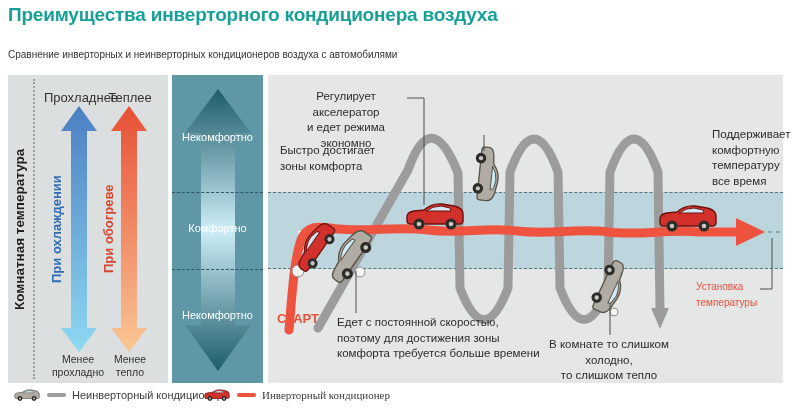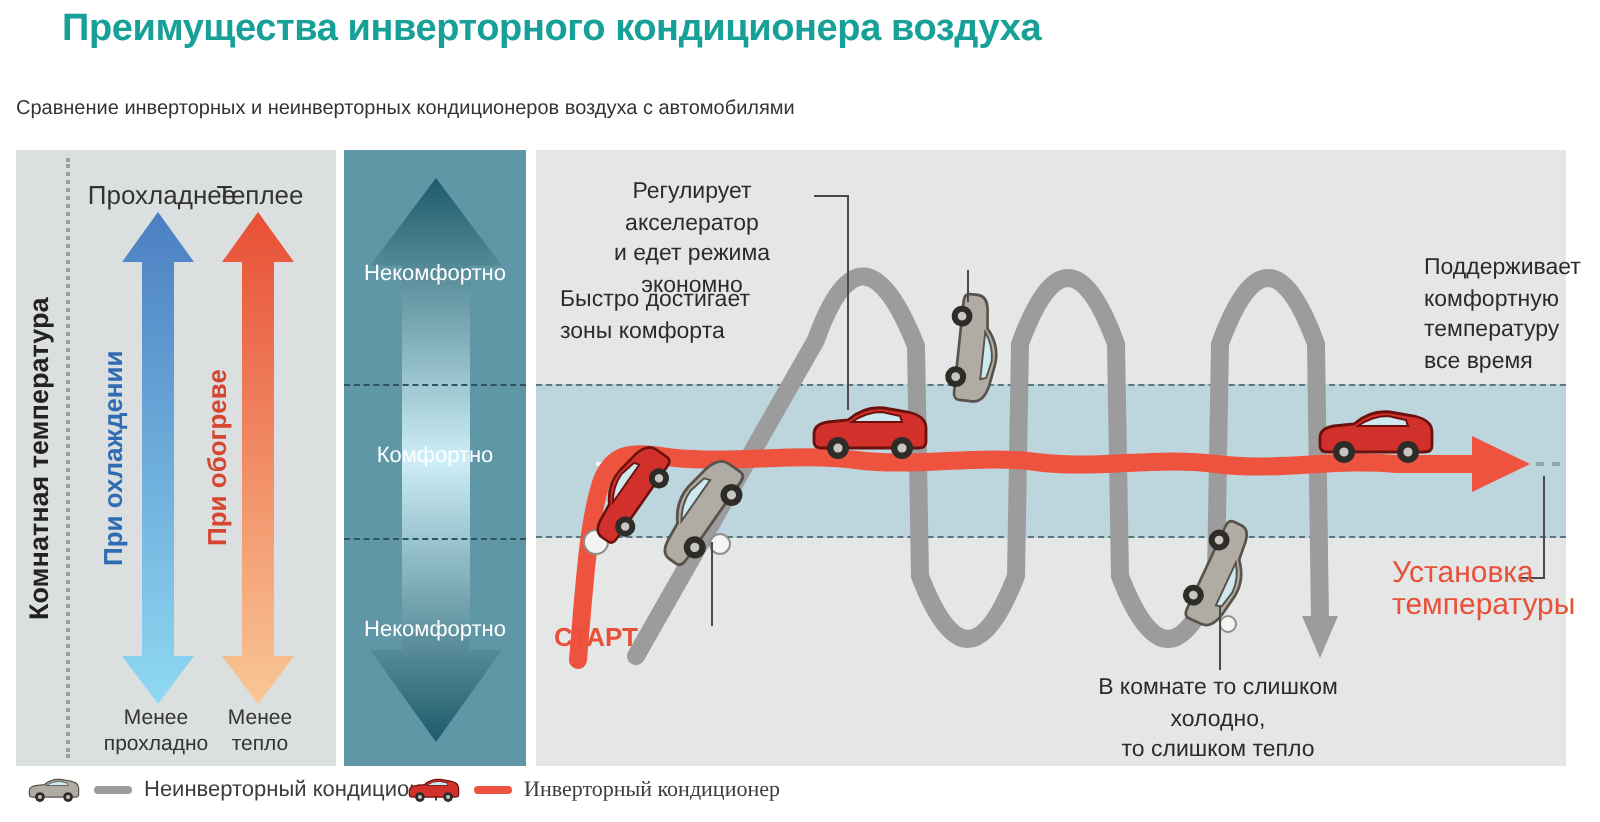--- a/index.html
+++ b/index.html
@@ -1,19 +1,19 @@
 <!DOCTYPE html>
 <html><head>
 <meta charset="utf-8">
 <style>
   * { margin:0; padding:0; box-sizing:border-box; }
   body { background:#fff; font-family:"Liberation Sans", sans-serif; }
   .stage { position:relative; width:800px; height:411px; background:#fff; overflow:hidden; }
 
-  .title { position:absolute; left:8px; top:4px; font-size:19px; font-weight:bold; color:#17a097; letter-spacing:-0.2px;margin-left:23px; }
+  .title { position:absolute; left:8px; top:4px; font-size:19px; font-weight:bold; color:#17a097; letter-spacing:-0.2px; }
   .subtitle { position:absolute; left:8px; top:49px; font-size:10px; color:#333; }
 
   
   .panel-left { position:absolute; left:8px; top:75px; width:160px; height:308px; background:#dbdfdf; }
   .axis-vert { position:absolute; left:4px; top:0; height:100%; writing-mode:vertical-rl; transform:rotate(180deg);
                text-align:center; font-size:13.5px; font-weight:600; color:#222; }
   .dotted-line { position:absolute; left:25px; top:4px; height:300px; width:0; border-left:2px dotted #9aa0a0; }
   .arrow-top-label { position:absolute; top:15px; font-size:13px; color:#333; transform:translateX(-50%); white-space:nowrap; }
   .arrow-bottom-label { position:absolute; top:278px; font-size:10.5px; color:#333; transform:translateX(-50%);
                         text-align:center; white-space:pre-line; line-height:13px; }
@@ -30,22 +30,22 @@
   
   .panel-chart { position:absolute; left:268px; top:75px; width:515px; height:308px; background:#e5e7e7; }
   .band { position:absolute; left:0; top:117px; width:100%; height:77px; background:#bdd6dd;
           border-top:1px dashed #5a7480; border-bottom:1px dashed #5a7480; }
   .chart-svg { position:absolute; left:0; top:0; }
 
   .callout { position:absolute; font-size:11.5px; color:#2b2b2b; line-height:15.5px; white-space:pre-line; }
   .callout.center { text-align:center; }
   .start-label { position:absolute; left:2px; top:236px; width:56px; text-align:center;
                  font-size:13px; font-weight:bold; color:#e8503a; }
-  .setpoint-label { position:absolute; left:428px; top:204px; width:62px; text-align:center;
-                    font-size:15px; color:#e8503a; line-height:15.5px; white-space:pre-line; }
+  .setpoint-label { position:absolute; left:428px; top:204px; width:62px; text-align:left;
+                    font-size:10px; color:#e8503a; line-height:15.5px; white-space:pre-line; }
 
   
   .legend-item { position:absolute; top:386px; height:18px; display:flex; align-items:center; gap:6px; }
   .legend-item.l1 { left:13px; }
   .legend-item.l2 { left:203px;font-family:Liberation Serif, serif; }
   .legend-swatch { width:19px; height:4px; border-radius:2px; }
   .legend-swatch.gray { background:#9c9c9c; }
   .legend-swatch.red { background:#ee5340; }
   .legend-label { font-size:11px; color:#3c3c3c; white-space:nowrap; }
 
@@ -167,20 +167,23 @@
     </svg>
 
     <div class="callout center" style="left:16px; top:14px; width:124px">Регулирует акселератор
 и едет режима экономно</div>
     <div class="callout" style="left:12px; top:68px; width:130px">Быстро достигает
 зоны комфорта</div>
     <div class="callout" style="left:444px; top:52px; width:70px">Поддерживает
 комфортную
 температуру
 все время</div>
+    <div class="callout" style="left:69px; top:240px; width:210px">Едет с постоянной скоростью,
+поэтому для достижения зоны
+комфорта требуется больше времени</div>
     <div class="callout center" style="left:260px; top:262px; width:162px">В комнате то слишком холодно,
 то слишком тепло</div>
     <div class="start-label">СТАРТ</div>
     <div class="setpoint-label">Установка
 температуры</div>
   </div>
 
   <div class="legend-item l1">
     <svg width="28" height="16">
       <use href="#car-shape" class="car-gray" transform="translate(14,8) scale(0.44)"></use>

